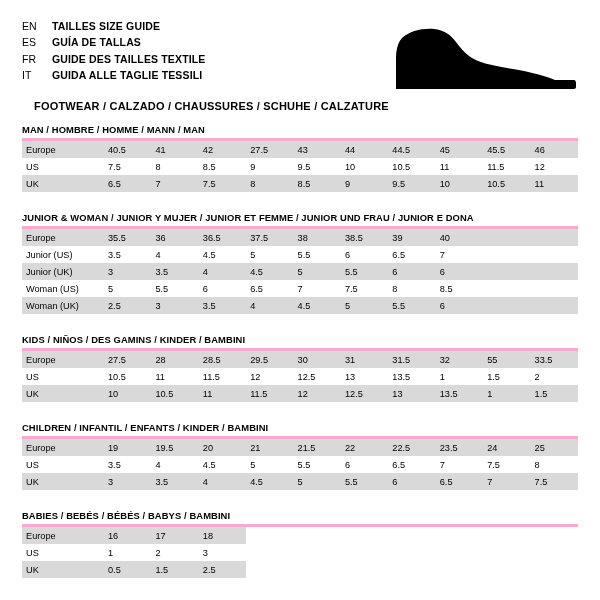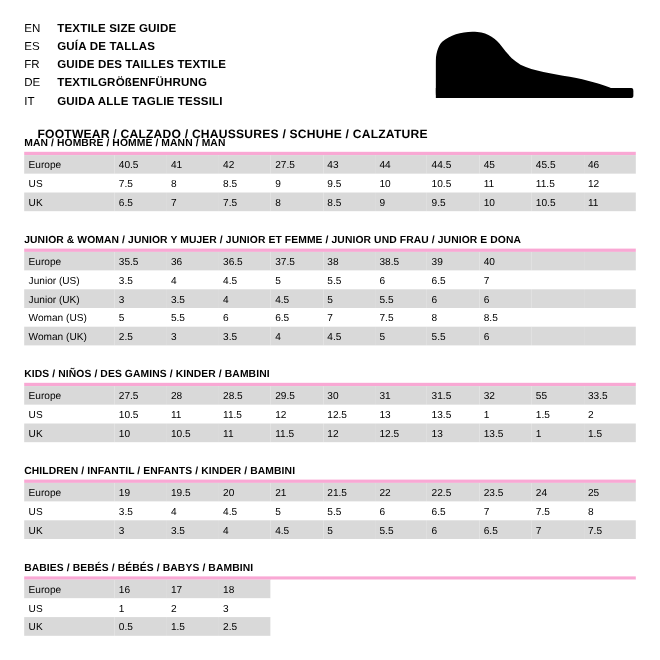--- a/index.html
+++ b/index.html
@@ -106,33 +106,29 @@
 </style>
 </head>
 <body>
 
 <div class="page">
 
   <div class="header">
     <div class="lang-list">
       <div class="lang-row">
         <span class="lang-code">EN</span>
-        <span class="lang-title">TEXTILE SIZE GUIDE</span>
+        <span class="lang-title">TAILLES SIZE GUIDE</span>
       </div>
       <div class="lang-row">
         <span class="lang-code">ES</span>
         <span class="lang-title">GUÍA DE TALLAS</span>
       </div>
       <div class="lang-row">
         <span class="lang-code">FR</span>
         <span class="lang-title">GUIDE DES TAILLES TEXTILE</span>
-      </div>
-      <div class="lang-row">
-        <span class="lang-code">DE</span>
-        <span class="lang-title">TEXTILGRÖßENFÜHRUNG</span>
       </div>
       <div class="lang-row">
         <span class="lang-code">IT</span>
         <span class="lang-title">GUIDA ALLE TAGLIE TESSILI</span>
       </div>
     </div>
 
     <svg class="shoe-art" viewBox="0 0 180 62">
       <path fill="#000000" d="M6,10 C14,3 26,0 38,1 C48,2 55,7 60,14 C66,22 72,29 82,33 C95,38 112,40 128,43 C142,46 156,50 166,55 C172,58 175,61 175,61 L2,61 C1,61 0,59 0,56 L0,30 C0,22 2,14 6,10 Z"></path>
       <path fill="#000000" d="M0,52 L178,52 C179,52 180,53 180,55 L180,59 C180,60 179,61 178,61 L0,61 Z"></path>

